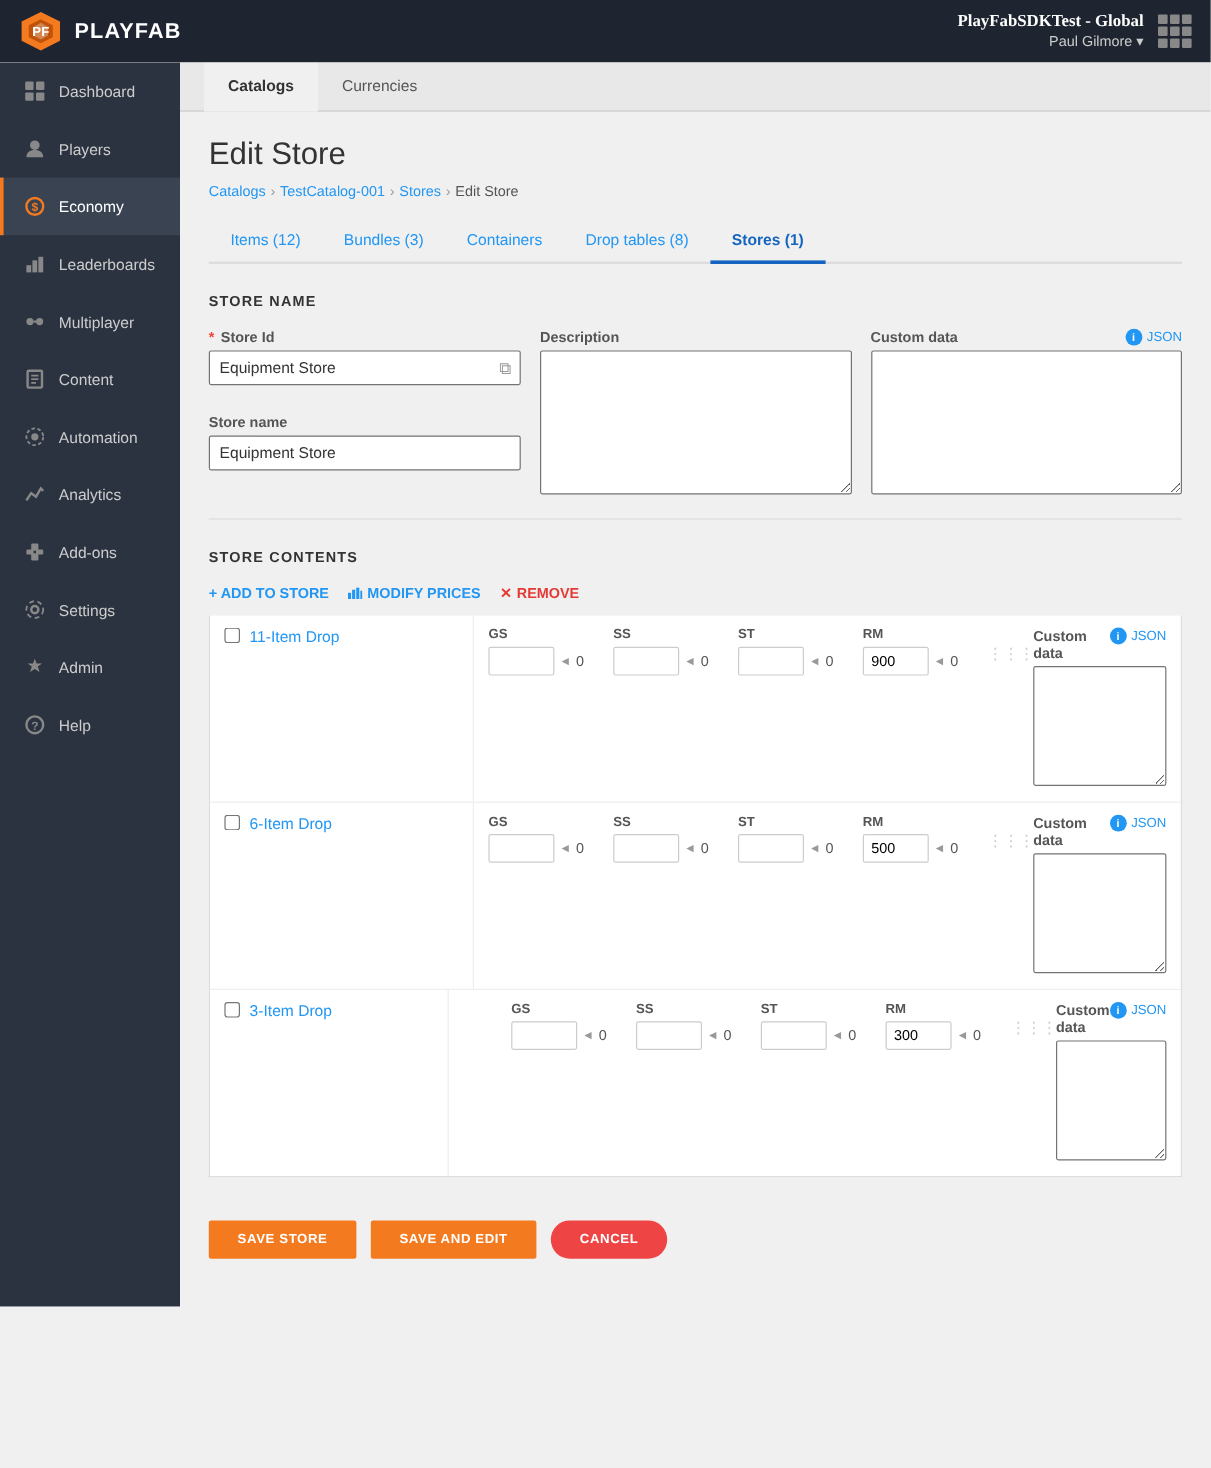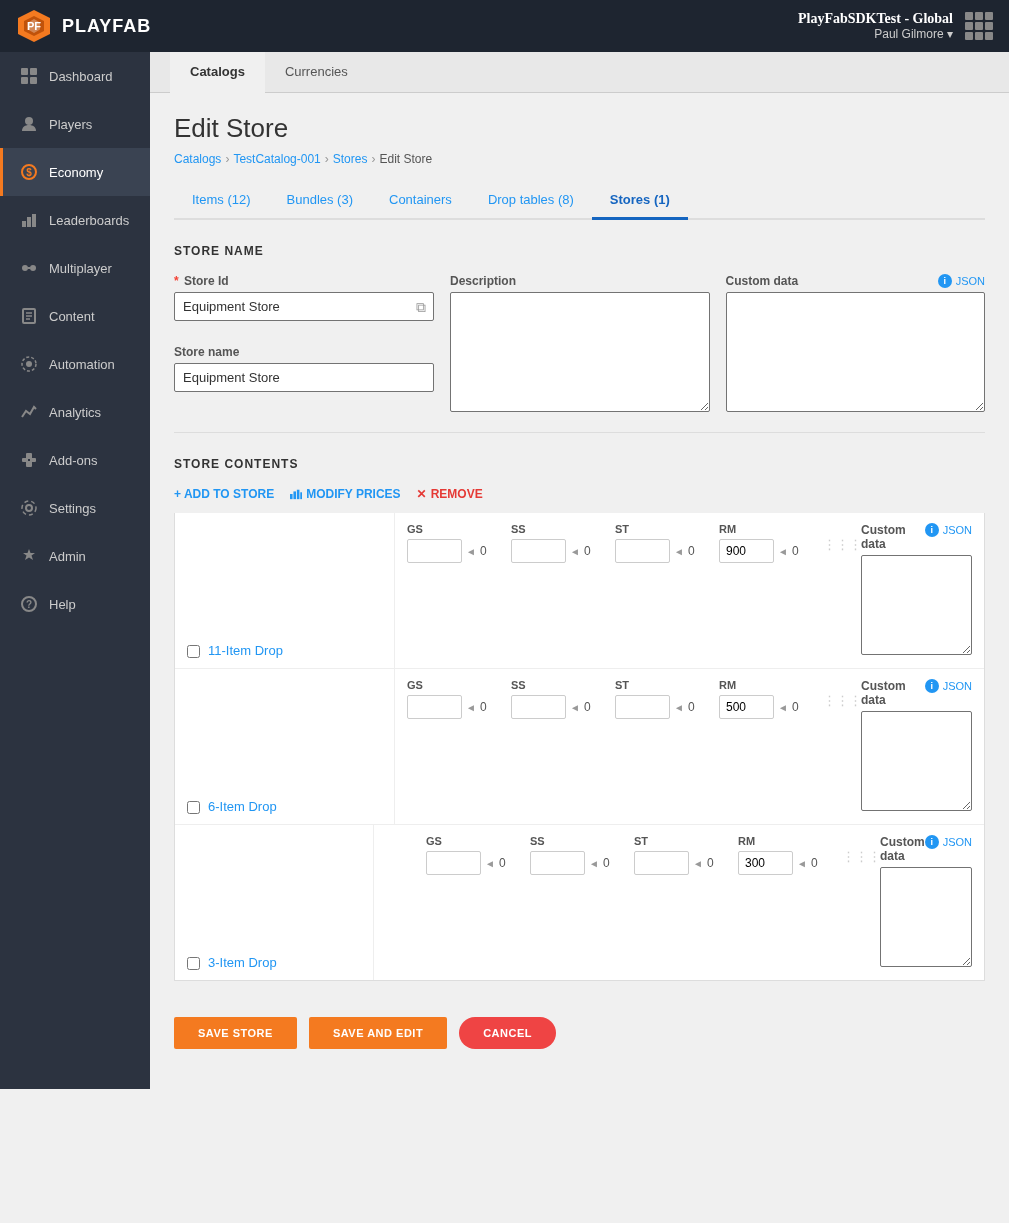--- a/index.html
+++ b/index.html
@@ -325,21 +325,21 @@
     .row-wrapper {
       display: flex;
       border-bottom: 1px solid #eee;
     }
     .row-wrapper:last-child { border-bottom: none; gap: 40px; }
     .item-col {
       width: 220px;
       padding: 10px 12px;
       border-right: 1px solid #eee;
       display: flex;
-      align-items: flex-end;
+      align-items: flex-start;
       gap: 8px;
     }
     .prices-col {
       flex: 1;
       padding: 10px 12px;
     }
     .prices-and-custom {
       display: flex;
       flex-direction: row;
       gap: 8px;

